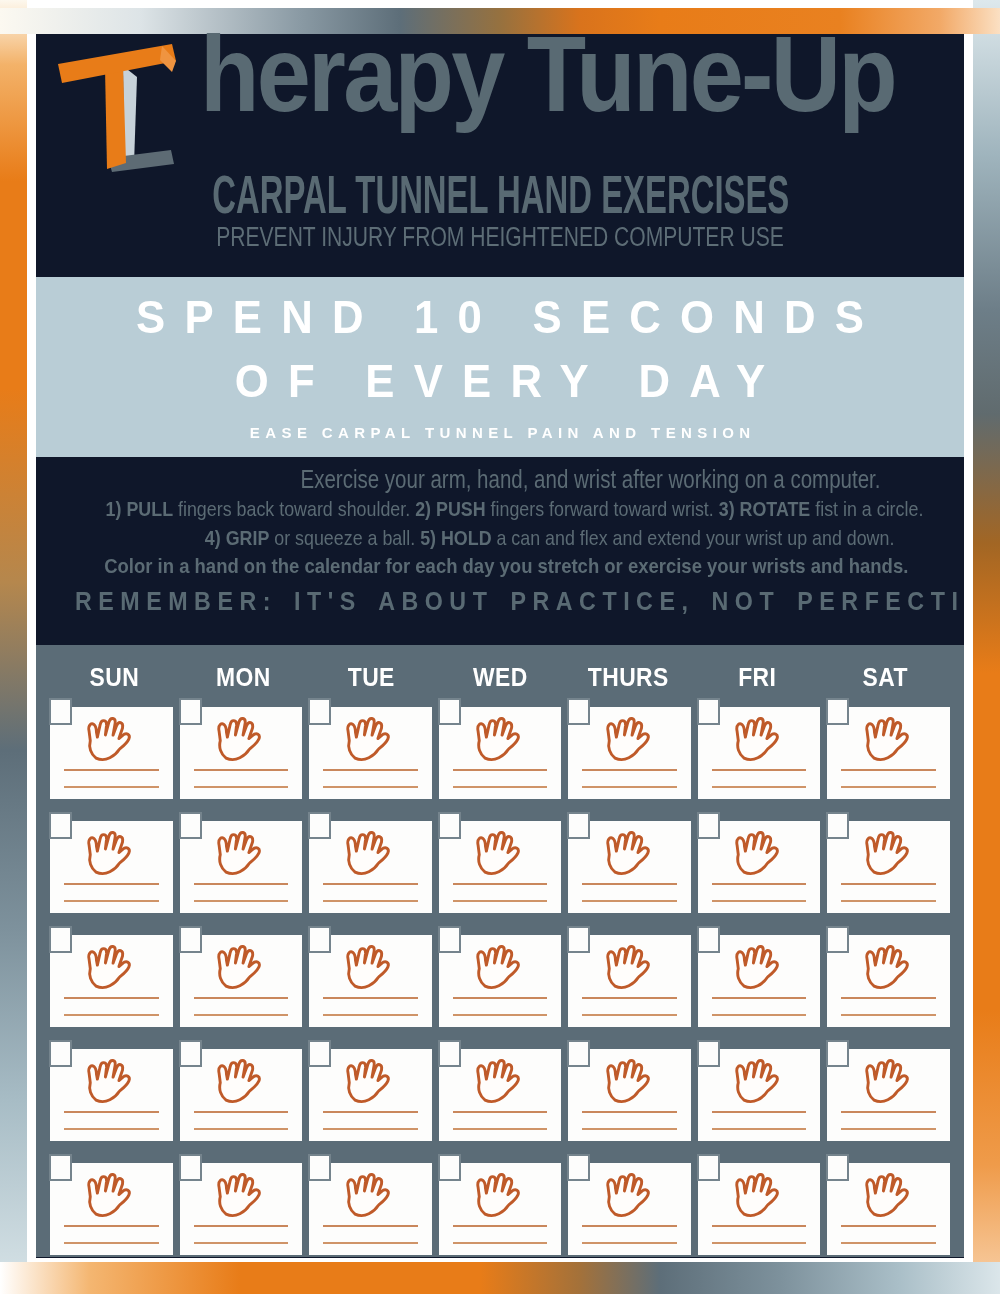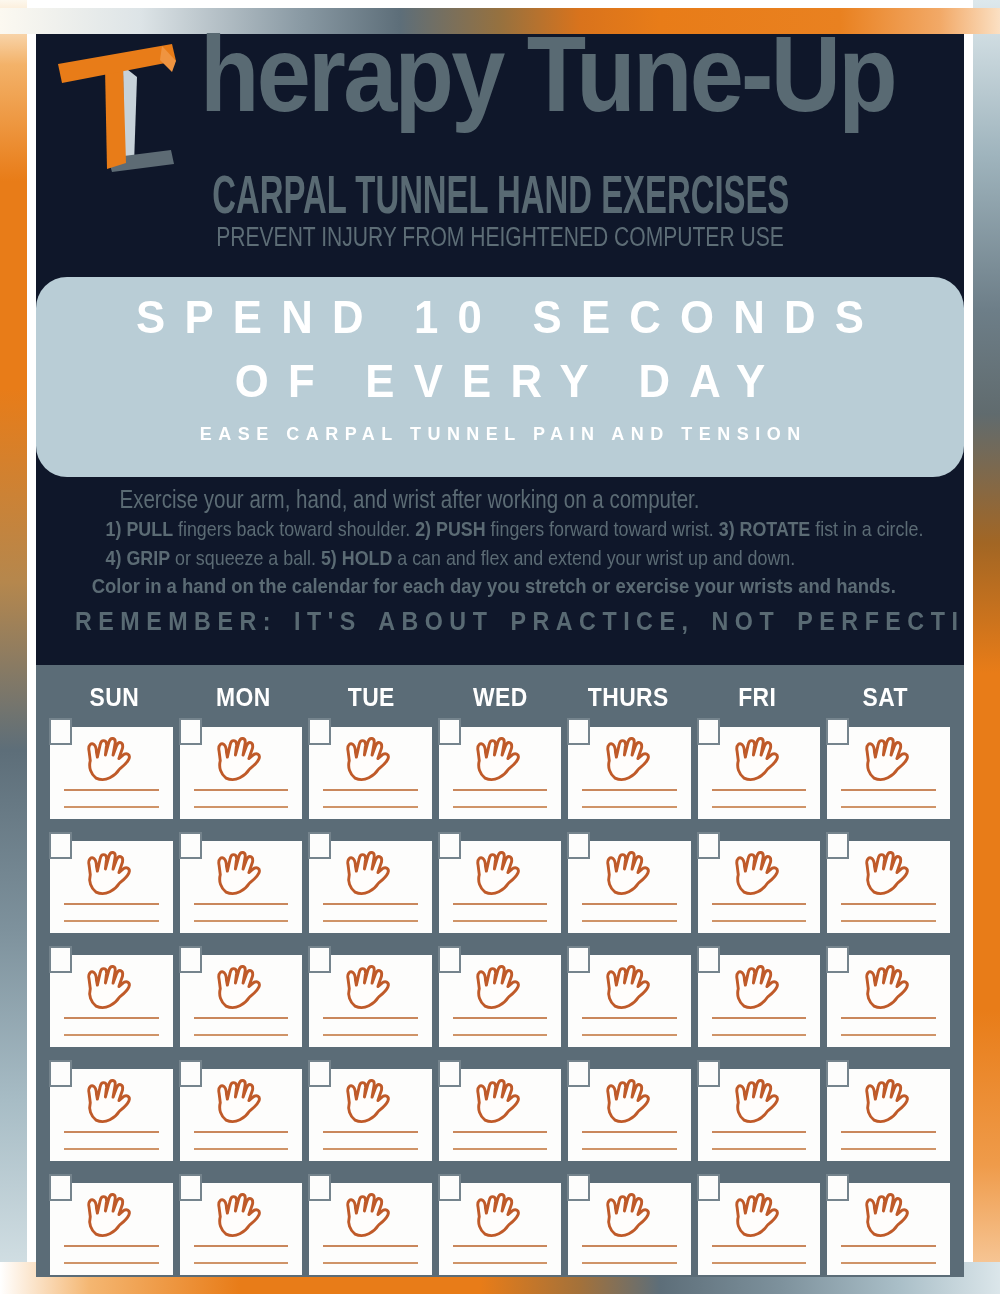--- a/index.html
+++ b/index.html
@@ -39,34 +39,34 @@
     position:absolute;top:134px;left:0;right:0;text-align:center;
     font-size:53px;font-weight:700;color:#596a73;line-height:1;
     transform:scaleX(.62);transform-origin:center top;white-space:nowrap;
   }
   .tagline{
     position:absolute;top:190px;left:0;right:0;text-align:center;
     font-size:27px;font-weight:400;color:#5d6d76;line-height:1;
     transform:scaleX(.78);transform-origin:center top;white-space:nowrap;
   }
   
-  .banner{height:200px;background:#b9cdd6;text-align:center;overflow:hidden;border-radius:31px;}
+  .banner{height:180px;background:#b9cdd6;text-align:center;overflow:hidden;}
   .banner-big{
     font-size:46px;line-height:52px;font-weight:700;color:#ffffff;
     letter-spacing:.44em;text-indent:.44em;white-space:nowrap;
     transform:scaleX(.95);transform-origin:center;
   }
   .banner-big.first{margin-top:14px;}
   .banner-big.second{margin-top:12px;}
   .banner-sub{
-    margin-top:18px;font-size:18px;line-height:1;font-weight:700;color:#ffffff;
+    margin-top:18px;font-size:15px;line-height:1;font-weight:700;color:#ffffff;
     letter-spacing:.36em;text-indent:.36em;white-space:nowrap;
   }
   
-  .instructions{height:188px;text-align:left;color:#5b6b74;overflow:hidden;}
+  .instructions{height:188px;text-align:right;color:#5b6b74;overflow:hidden;}
   .instructions p{margin:0;white-space:nowrap;}
   .intro{margin-top:7px !important;font-size:25px;line-height:30px;font-weight:400;
     transform:scaleX(.82);transform-origin:center;}
   .steps{font-size:21px;line-height:29px;font-weight:400;transform:scaleX(.85);transform-origin:center;}
   .steps .bold{font-weight:700;}
   .emph{font-size:21px;line-height:28px;font-weight:700;transform:scaleX(.88);transform-origin:center;}
   .reminder{
     margin-top:5px !important;font-size:25px;line-height:32px;font-weight:700;color:#596a73;
     letter-spacing:.28em;text-indent:.28em;word-spacing:.18em;
     transform:scaleX(.93);transform-origin:center;

